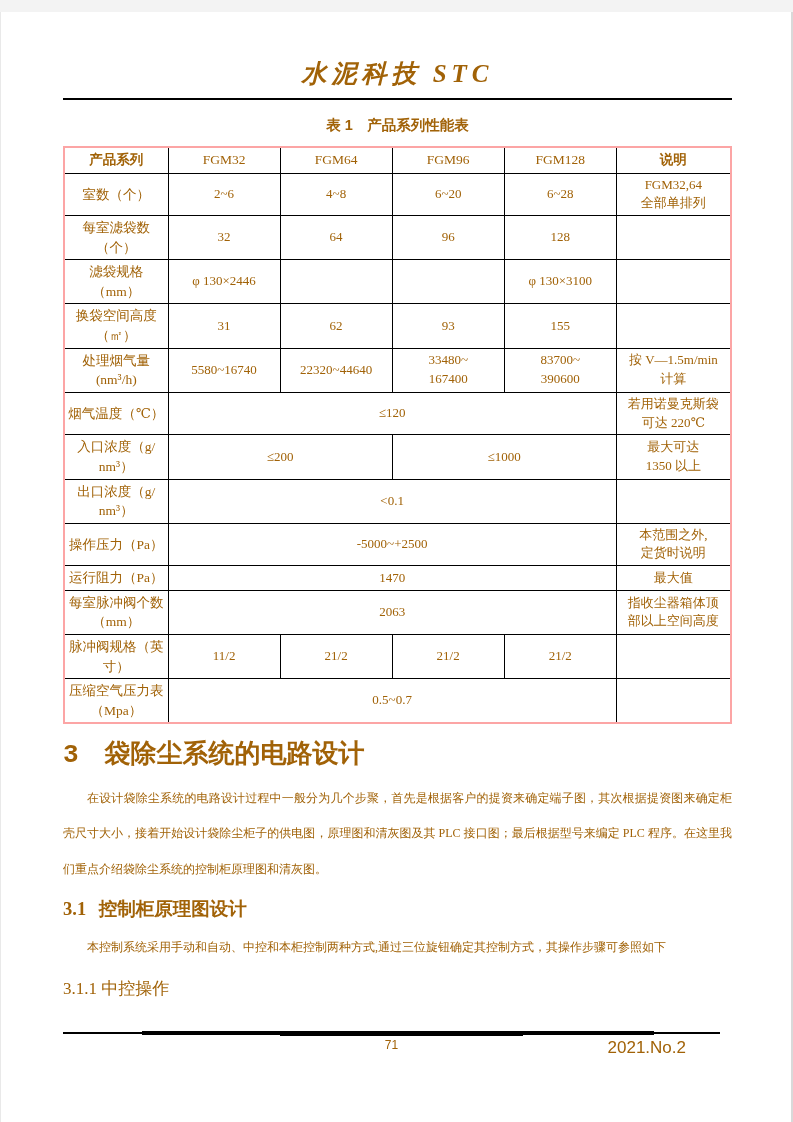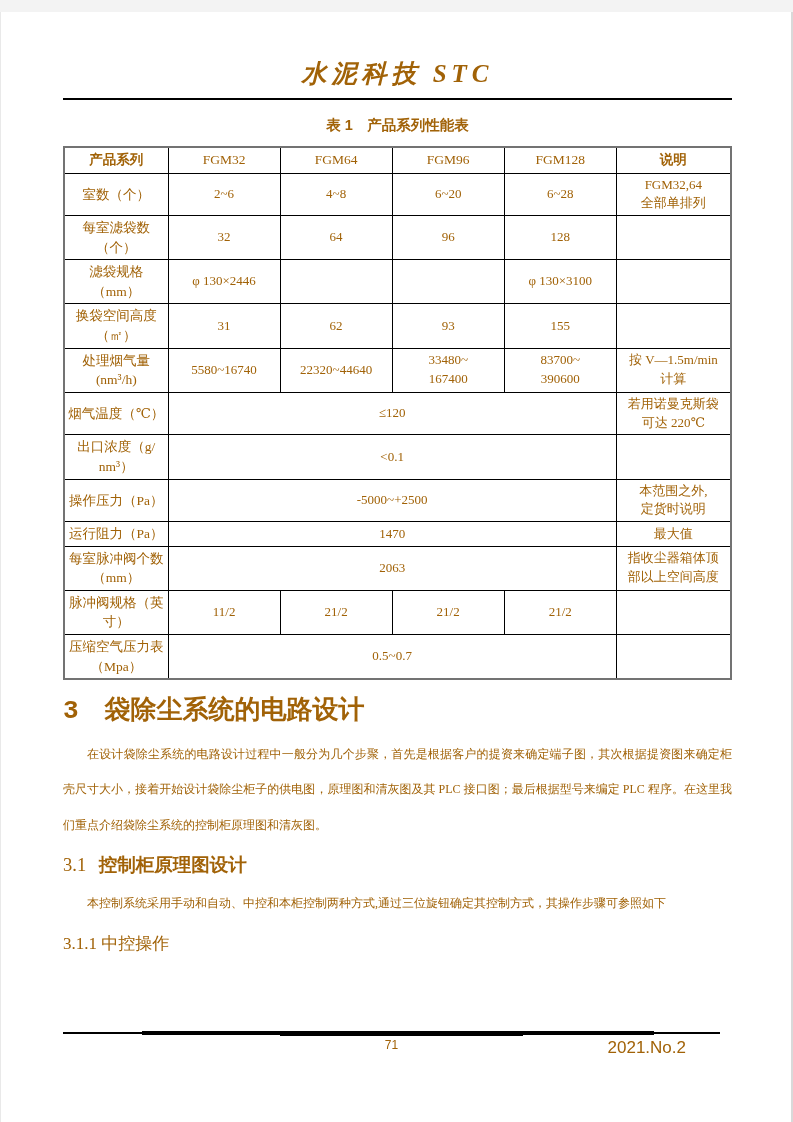--- a/index.html
+++ b/index.html
@@ -36,21 +36,21 @@
     font-family:"Liberation Sans","DejaVu Sans",sans-serif;
     white-space:pre;
   }
 
   
   table.spec {
     width:100%;
     margin-top:11px;
     border-collapse:collapse;
     table-layout:fixed;
-    border:2px solid #737373;
+    border:2px solid #fca5a5;
   }
   table.spec col.c0 { width:15.6%; }
   table.spec col.c1, table.spec col.c2, table.spec col.c3, table.spec col.c4 { width:16.8%; }
   table.spec col.c5 { width:17.2%; }
   table.spec th, table.spec td {
     border:1px solid #000;
     text-align:center;
     vertical-align:middle;
     white-space:pre-line;
     font-size:13px;
@@ -72,21 +72,21 @@
     white-space:pre;
   }
   p.body-para {
     margin:7px 0 0 0;
     font-size:12px;
     line-height:35.5px;
     text-align:justify;
     text-indent:2em;
   }
   .sec-h2 { margin:9px 0 0 0; font-size:18.5px; line-height:1.4; }
-  .sec-h2 .num { font-weight:normal; margin-right:8px; }
+  .sec-h2 .num { font-weight:bold; margin-right:8px; }
   .sec-h2 .txt { font-weight:bold; font-family:"Liberation Sans","DejaVu Sans",sans-serif; }
   .sec-h3 { margin:11px 0 0 0; font-size:17px; line-height:1.4; font-weight:normal; }
 
   
   .footer { position:absolute; left:63px; right:73px; top:1018px; }
   .footer-rule { position:relative; height:6px; }
   .footer-rule .l1 { position:absolute; top:2px;   left:0;    right:0;    height:2px;  background:#000; }
   .footer-rule .l2 { position:absolute; top:1.2px; left:12%;  right:10%;  height:3.5px;background:#000; }
   .footer-rule .l3 { position:absolute; top:0.5px; left:33%;  right:30%;  height:5px;  background:#000; }
   .footer-row { position:relative; height:18px; margin-top:1px;
@@ -170,20 +170,27 @@
             <td>按 V—1.5m/min
 计算</td>
           </tr>
           <tr>
             <td class="lbl">烟气温度（℃）</td>
             <td colspan="4">≤120</td>
             <td>若用诺曼克斯袋
 可达 220℃</td>
           </tr>
           <tr>
+            <td class="lbl">入口浓度（g/ nm³）</td>
+            <td colspan="2">≤200</td>
+            <td colspan="2">≤1000</td>
+            <td>最大可达
+1350 以上</td>
+          </tr>
+          <tr>
             <td class="lbl">出口浓度（g/ nm³）</td>
             <td colspan="4">&lt;0.1</td>
             <td></td>
           </tr>
           <tr>
             <td class="lbl">操作压力（Pa）</td>
             <td colspan="4">-5000~+2500</td>
             <td>本范围之外,
 定货时说明</td>
           </tr>

